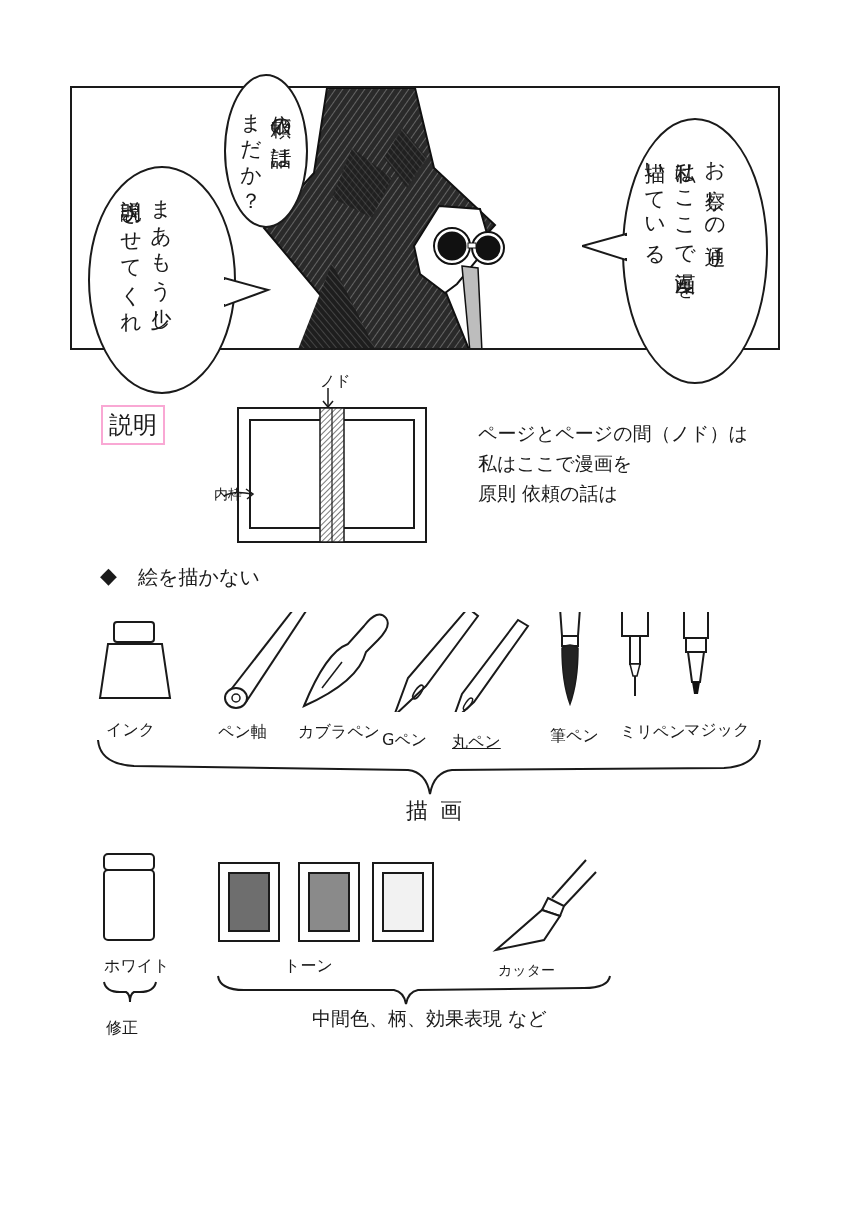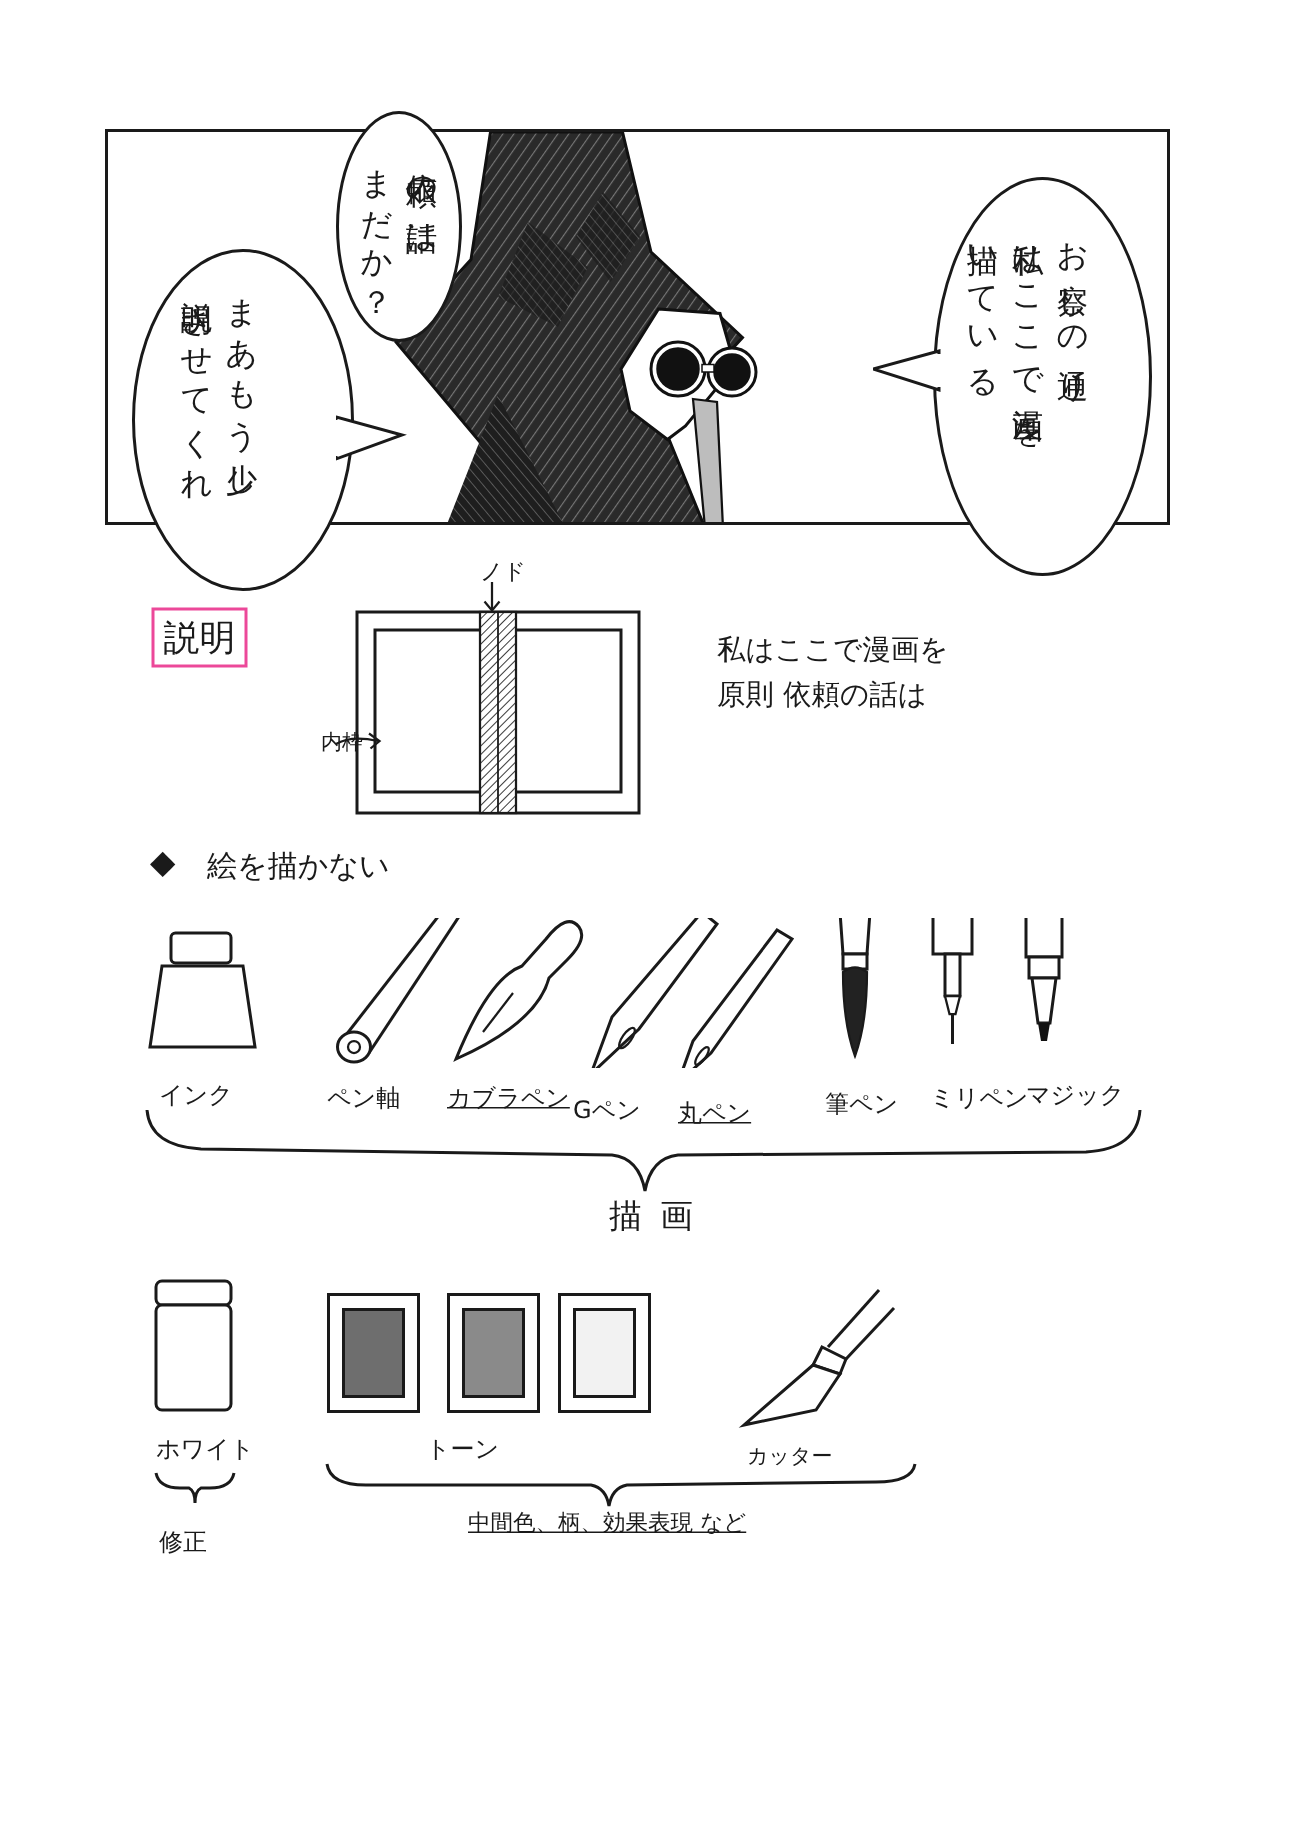--- a/index.html
+++ b/index.html
@@ -6,21 +6,21 @@
   body { width: 860px; height: 1214px; position: relative; overflow: hidden;
          font-family: "DejaVu Sans", sans-serif; color: #1a1a1a; }
   .abs { position: absolute; }
   .panel { position: absolute; left: 70px; top: 86px; width: 710px; height: 264px;
            border: 2px solid #1a1a1a; box-sizing: border-box; background: #fff; overflow: hidden; }
   .bubble { position: absolute; background: #fff; border: 2px solid #1a1a1a; border-radius: 50%;
             box-sizing: border-box; }
   .vtext { writing-mode: vertical-rl; font-size: 21px; line-height: 30px; letter-spacing: 3px;
            position: absolute; color: #1a1a1a; }
   .label { position: absolute; font-size: 16px; white-space: nowrap; }
-  .heading-box { position: absolute; left: 101px; top: 405px; border: 2px solid #ec4899; padding: 2px 6px;
+  .heading-box { position: absolute; left: 101px; top: 405px; border: 2px solid #f9a8d4; padding: 2px 6px;
                  font-size: 24px; }
   .desc { position: absolute; left: 478px; top: 418px; font-size: 19px; line-height: 30px; }
   .desc div { white-space: nowrap; }
   .tone { position: absolute; border: 2px solid #1a1a1a; box-sizing: border-box; background: #fff; }
   .tone .inner { position: absolute; left: 8px; top: 8px; right: 8px; bottom: 8px; border: 2px solid #1a1a1a; }
 </style>
 </head>
 <body>
 
 <div class="panel">
@@ -101,20 +101,21 @@
   <line x1="96" y1="2" x2="96" y2="136" stroke="#1a1a1a" stroke-width="1.2"></line>
 </svg>
 
 <div class="label" style="left:190px;top:486px;font-size:14px;margin-left:24px;">内枠</div>
 <svg class="abs" style="left:222px;top:484px" width="34" height="20">
   <path d="M2,12 Q12,6 30,10" fill="none" stroke="#1a1a1a" stroke-width="1.5"></path>
   <polyline points="24,5 31,10 25,15" fill="none" stroke="#1a1a1a" stroke-width="1.5"></polyline>
 </svg>
 
 <div class="desc">
+  <div>ページとページの間（ノド）は</div>
   <div>私はここで漫画を</div>
   <div>原則 依頼の話は</div>
 </div>
 
 <div class="label" style="left:100px;top:563px;font-size:22px;">◆</div>
 <div class="label" style="left:138px;top:564px;font-size:20px;">絵を描かない</div>
 
 <svg class="abs" style="left:96px;top:612px" width="670" height="100">
 
   <g>
@@ -160,21 +161,21 @@
   <g>
     <rect x="588" y="-4" width="24" height="30" fill="#fff" stroke="#1a1a1a" stroke-width="2"></rect>
     <rect x="590" y="26" width="20" height="14" fill="#fff" stroke="#1a1a1a" stroke-width="2"></rect>
     <polygon points="592,40 608,40 604,70 596,70" fill="#fff" stroke="#1a1a1a" stroke-width="2"></polygon>
     <polygon points="596,70 604,70 602,82 598,82" fill="#111"></polygon>
   </g>
 </svg>
 
 <div class="label" style="left:106px;top:720px;">インク</div>
 <div class="label" style="left:218px;top:722px;">ペン軸</div>
-<div class="label" style="left:298px;top:722px;text-decoration:underline;">カブラペン</div>
+<div class="label" style="left:298px;top:722px;">カブラペン</div>
 <div class="label" style="left:382px;top:730px;">Gペン</div>
 <div class="label" style="left:452px;top:732px;text-decoration:underline;">丸ペン</div>
 <div class="label" style="left:550px;top:726px;">筆ペン</div>
 <div class="label" style="left:620px;top:722px;">ミリペン</div>
 <div class="label" style="left:684px;top:720px;">マジック</div>
 
 <svg class="abs" style="left:94px;top:736px" width="672" height="64">
   <path d="M4,4 Q6,28 40,30 L314,34 Q332,36 336,58 Q340,36 358,34 L630,32 Q664,30 666,4" fill="none" stroke="#1a1a1a" stroke-width="2"></path>
 </svg>
 <div class="label" style="left:406px;top:796px;font-size:22px;letter-spacing:12px;text-align:right;">描画</div>
@@ -204,13 +205,13 @@
   <line x1="60" y1="40" x2="94" y2="2" stroke="#1a1a1a" stroke-width="2"></line>
   <line x1="72" y1="48" x2="104" y2="14" stroke="#1a1a1a" stroke-width="2"></line>
   <polygon points="56,40 72,48 68,58 50,52" fill="#fff" stroke="#1a1a1a" stroke-width="2"></polygon>
   <polygon points="50,52 68,58 52,82 4,92" fill="#fff" stroke="#1a1a1a" stroke-width="2"></polygon>
 </svg>
 <div class="label" style="left:498px;top:962px;font-size:14px;">カッター</div>
 
 <svg class="abs" style="left:214px;top:974px" width="400" height="34">
   <path d="M4,2 Q6,16 30,16 L180,16 Q190,18 192,30 Q194,18 204,16 L370,14 Q394,14 396,2" fill="none" stroke="#1a1a1a" stroke-width="2"></path>
 </svg>
-<div class="label" style="left:312px;top:1006px;font-size:15px;text-decoration:underline;">中間色、柄、効果表現 など</div>
+<div class="label" style="left:312px;top:1006px;font-size:19px;">中間色、柄、効果表現 など</div>
 
 </body></html>

